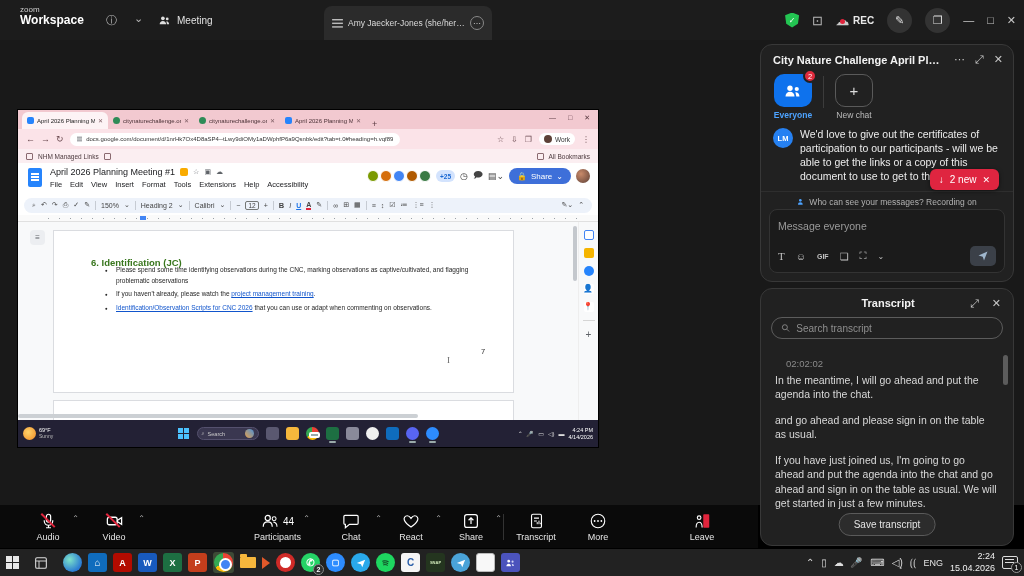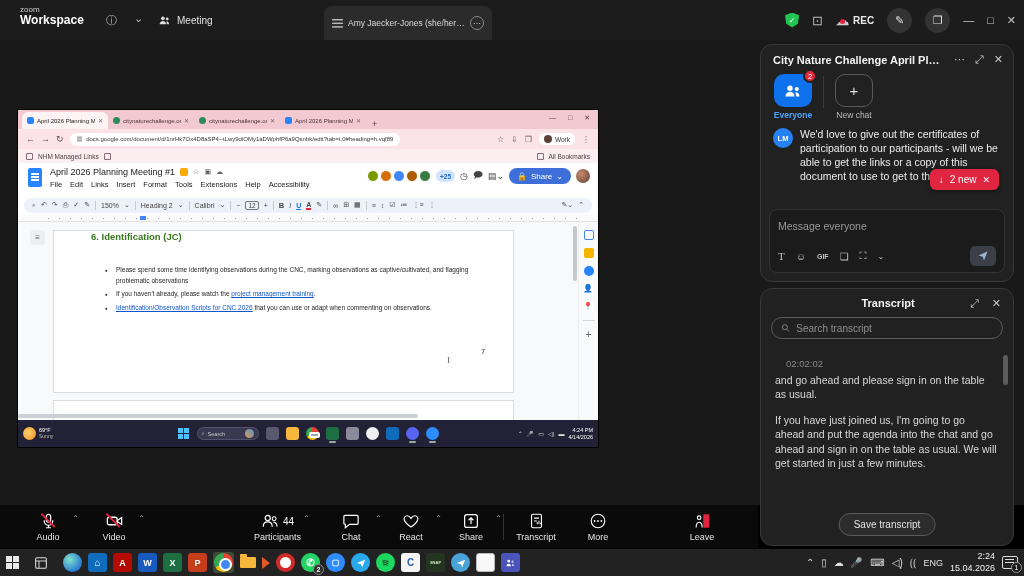--- a/index.html
+++ b/index.html
@@ -70,21 +70,21 @@
 .tp-u{text-decoration:underline;color:#1a73e8;font-weight:bold}
 .tp-a{border-bottom:2px solid #e0243c;font-weight:bold;line-height:1}
 .ruler{height:7px;background:#fafafa;border-bottom:1px solid #e0e0e0;position:relative;overflow:hidden}
 .ruler .ticks{position:absolute;left:30px;right:20px;top:3px;height:1px;background:repeating-linear-gradient(90deg,#9aa0a6 0 1px,transparent 1px 11px)}
 .ruler .mk{position:absolute;left:122px;top:1px;width:6px;height:4px;background:#4285f4}
 
 .canvas{height:198px;background:#f8f9fa;position:relative;overflow:hidden}
 .page{position:absolute;left:35px;top:8px;width:461px;height:163px;background:#fff;border:1px solid #dadce0}
 .page2{position:absolute;left:35px;top:178px;width:461px;height:30px;background:#fff;border:1px solid #dadce0}
 .hamb{position:absolute;left:12px;top:8px;width:15px;height:15px;background:#eceef1;border-radius:4px;color:#5f6368;font-size:8px;display:flex;align-items:center;justify-content:center}
-.dochead2{position:absolute;left:37px;top:0;font-size:9.5px;font-weight:bold;color:#38761d}
+.dochead2{position:absolute;left:37px;top:26px;font-size:9.5px;font-weight:bold;color:#38761d}
 .bullets{position:absolute;left:62px;top:34px;width:382px;font-size:6.5px;color:#1f1f1f;line-height:1.65}
 .bullets li{list-style:none;position:relative;margin-bottom:3px}
 .bullets li:before{content:"●";position:absolute;left:-11px;font-size:4.5px;top:2px}
 .dlink{color:#1155cc;text-decoration:underline}
 .pagenum{position:absolute;left:427px;top:116px;font-size:7.5px;color:#333}
 .ibeam{position:absolute;left:393px;top:124px;font-size:9px;color:#666;font-family:"Liberation Serif",serif}
 .rail{position:absolute;right:0;top:0;width:20px;height:198px;background:#f8f9fa;border-left:1px solid #eee;display:flex;flex-direction:column;align-items:center;gap:8px;padding-top:8px}
 .rlico{width:10px;height:10px;border-radius:2px}
 .vscroll{position:absolute;right:21px;top:4px;width:4px;height:55px;background:#c4c8cd;border-radius:2px}
 .hscroll{position:absolute;left:0;bottom:2px;width:400px;height:4px;background:#ccd0d4;border-radius:2px}
@@ -304,21 +304,21 @@
       <div class="dtitle">
         <span>April 2026 Planning Meeting #1</span>
         <span class="tagico"></span>
         <span class="mini">☆</span>
         <span class="mini">▣</span>
         <span class="mini">☁</span>
       </div>
       <div class="dmenus">
         <span>File</span>
         <span>Edit</span>
-        <span>Links</span>
+        <span>View</span>
         <span>Insert</span>
         <span>Format</span>
         <span>Tools</span>
         <span>Extensions</span>
         <span>Help</span>
         <span>Accessibility</span>
       </div>
       <div class="dright">
         <span class="avat" style="background:#7a9a01;margin-left:0"></span>
         <span class="avat" style="background:#d56e0c"></span>
@@ -474,20 +474,27 @@
   </div>
   <div class="msgrow">
     <span class="msgav">LM</span>
     <span class="msgtxt">We'd love to give out the certificates of participation to our participants - will we be able to get the links or a copy of this document to use to get to those?</span>
   </div>
   <div class="newpill">
     <span>↓</span>
     <span>2 new</span>
     <span style="font-size:9px">✕</span>
   </div>
+  <div class="notice">
+    <svg class="pico" viewBox="0 0 24 24">
+        <circle cx="10" cy="7" r="4"></circle>
+        <path d="M3 20c0-4.4 3-7 7-7s7 2.6 7 7z"></path>
+      </svg>
+    <span>Who can see your messages? Recording on</span>
+  </div>
   <div class="chatinput">
     <input placeholder="Message everyone" style="">
     <div class="cirow">
       <span style="font-family:'Liberation Serif',serif;font-size:11px">T</span>
       <span>☺</span>
       <b style="font-size:7px">GIF</b>
       <span>❏</span>
       <span>⛶</span>
       <span style="font-size:8px">⌄</span>
       <span class="sendbtn">
@@ -507,20 +514,21 @@
   </div>
   <div class="tsearch">
     <svg width="10" height="10" viewBox="0 0 24 24">
         <circle cx="10" cy="10" r="6.5" fill="none" stroke="#9a9a9a" stroke-width="2"></circle>
         <path d="M15 15l6 6" stroke="#9a9a9a" stroke-width="2"></path>
       </svg>
     <input placeholder="Search transcript" style="">
   </div>
   <div class="tbody">
     <div class="tstamp">02:02:02</div>
+    <p class="tp">In the meantime, I will go ahead and put the agenda into the chat.</p>
     <p class="tp">and go ahead and please sign in on the table as usual.</p>
     <p class="tp">If you have just joined us, I'm going to go ahead and put the agenda into the chat and go ahead and sign in on the table as usual. We will get started in just a few minutes.</p>
 
   </div>
   <div class="tscroll"></div>
   <div class="savebtn">
       <span>Save transcript</span>
     </div>
 </div>
 

